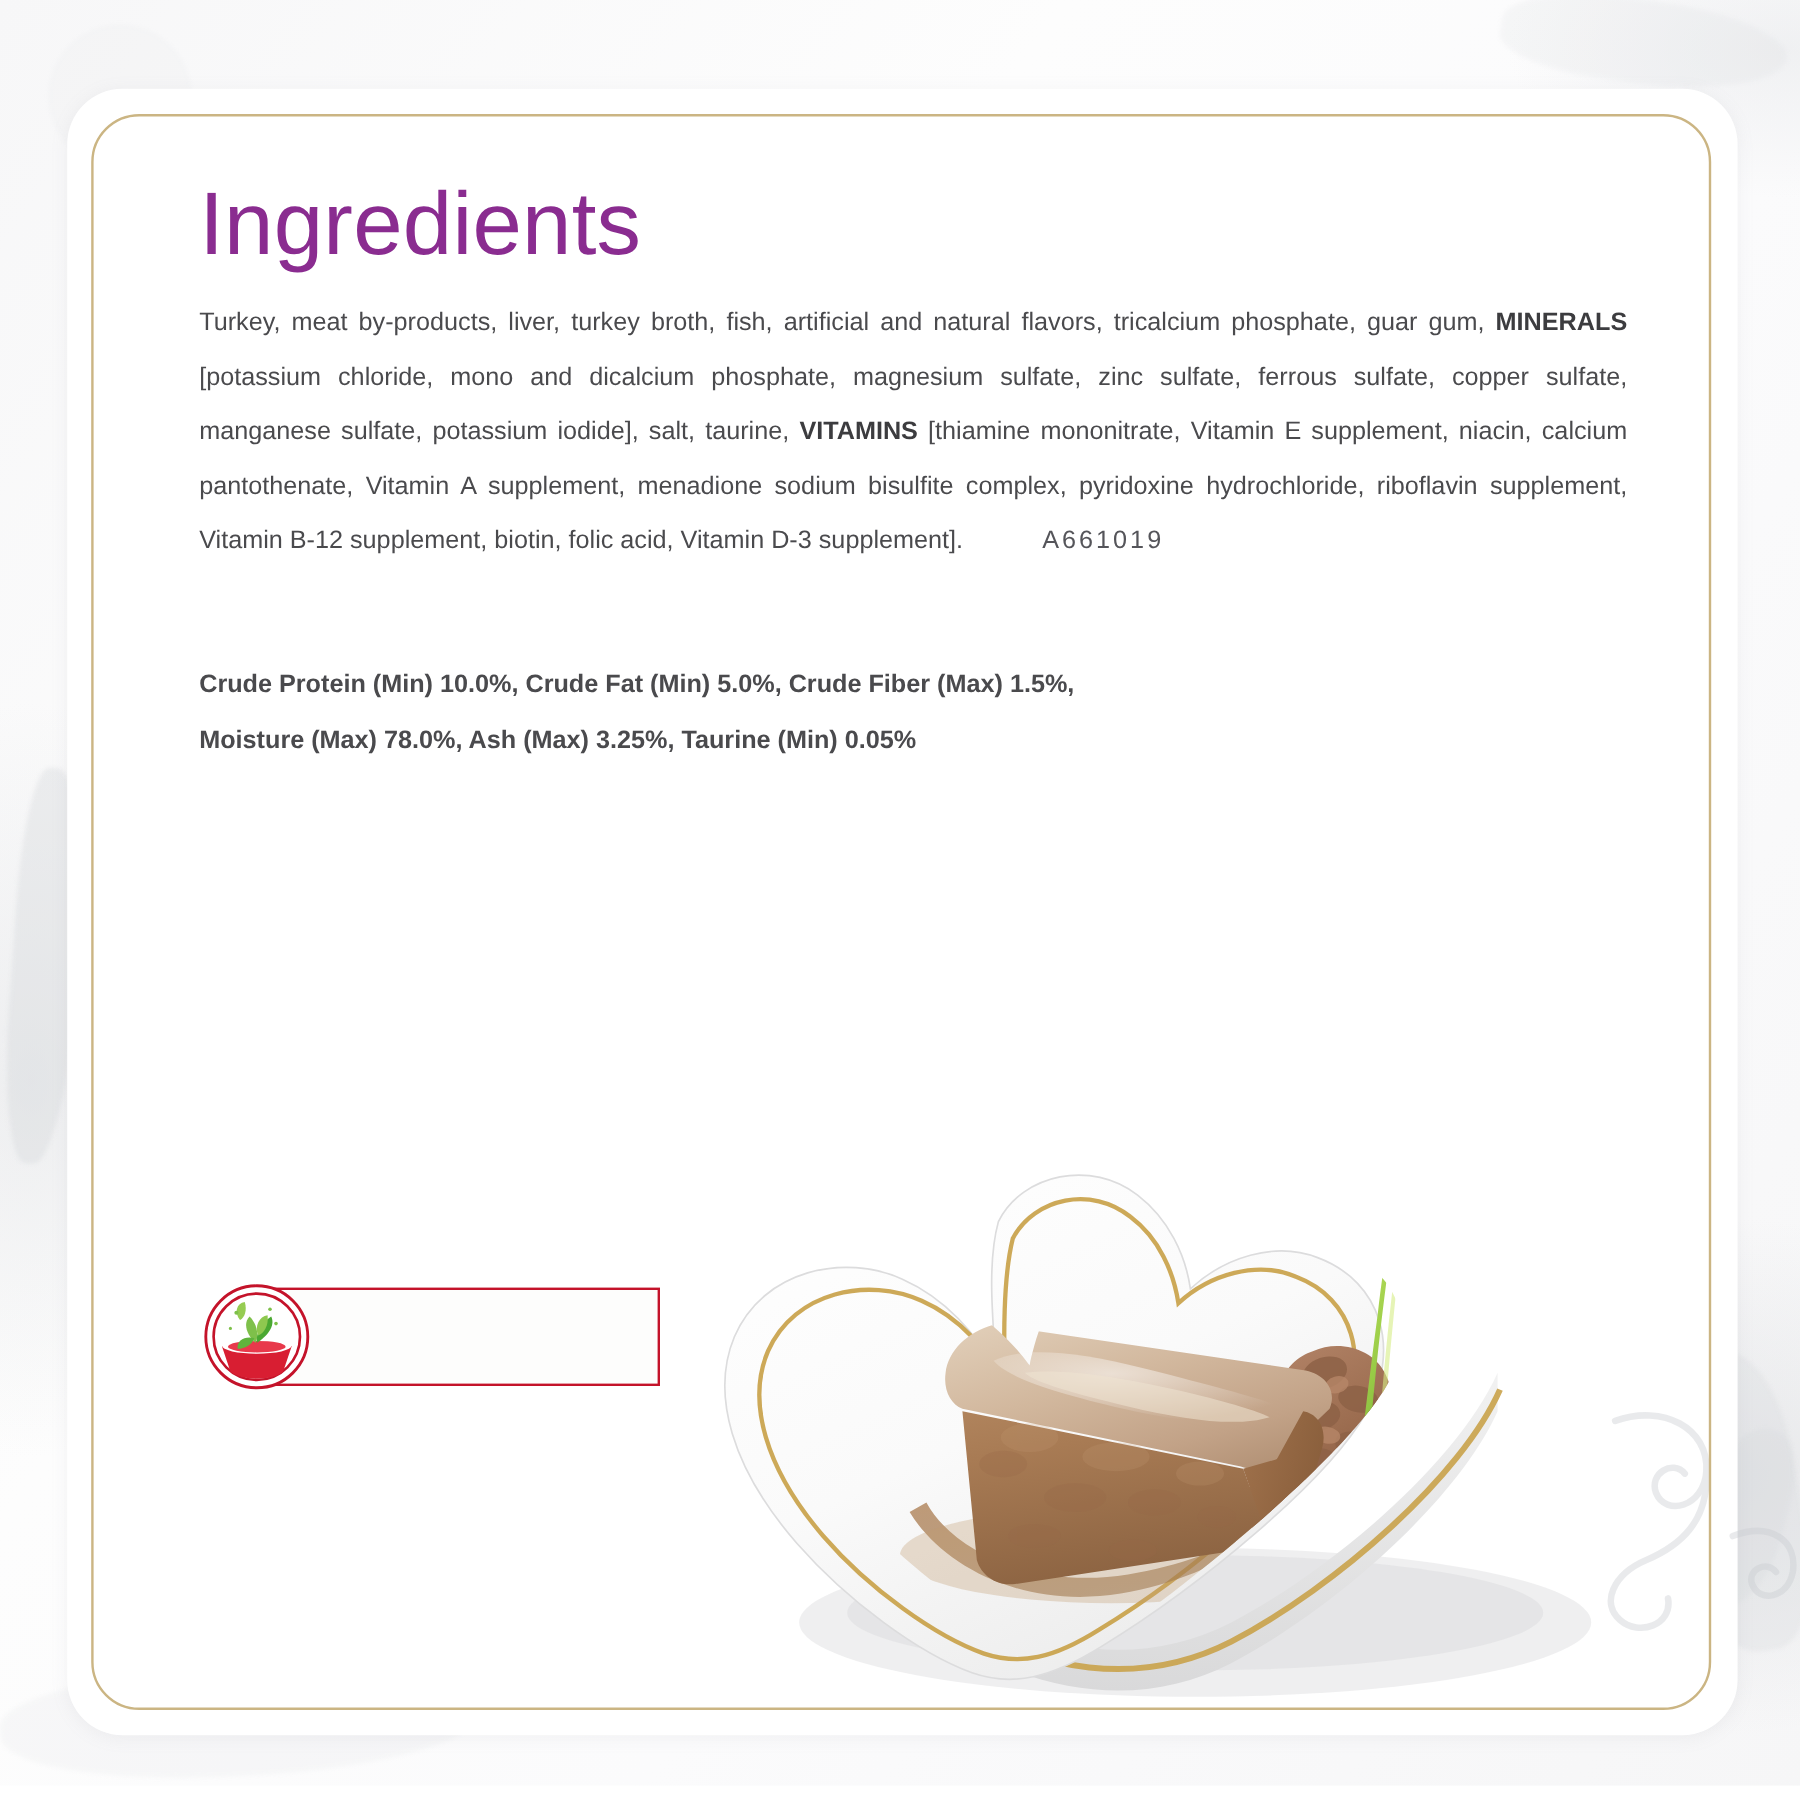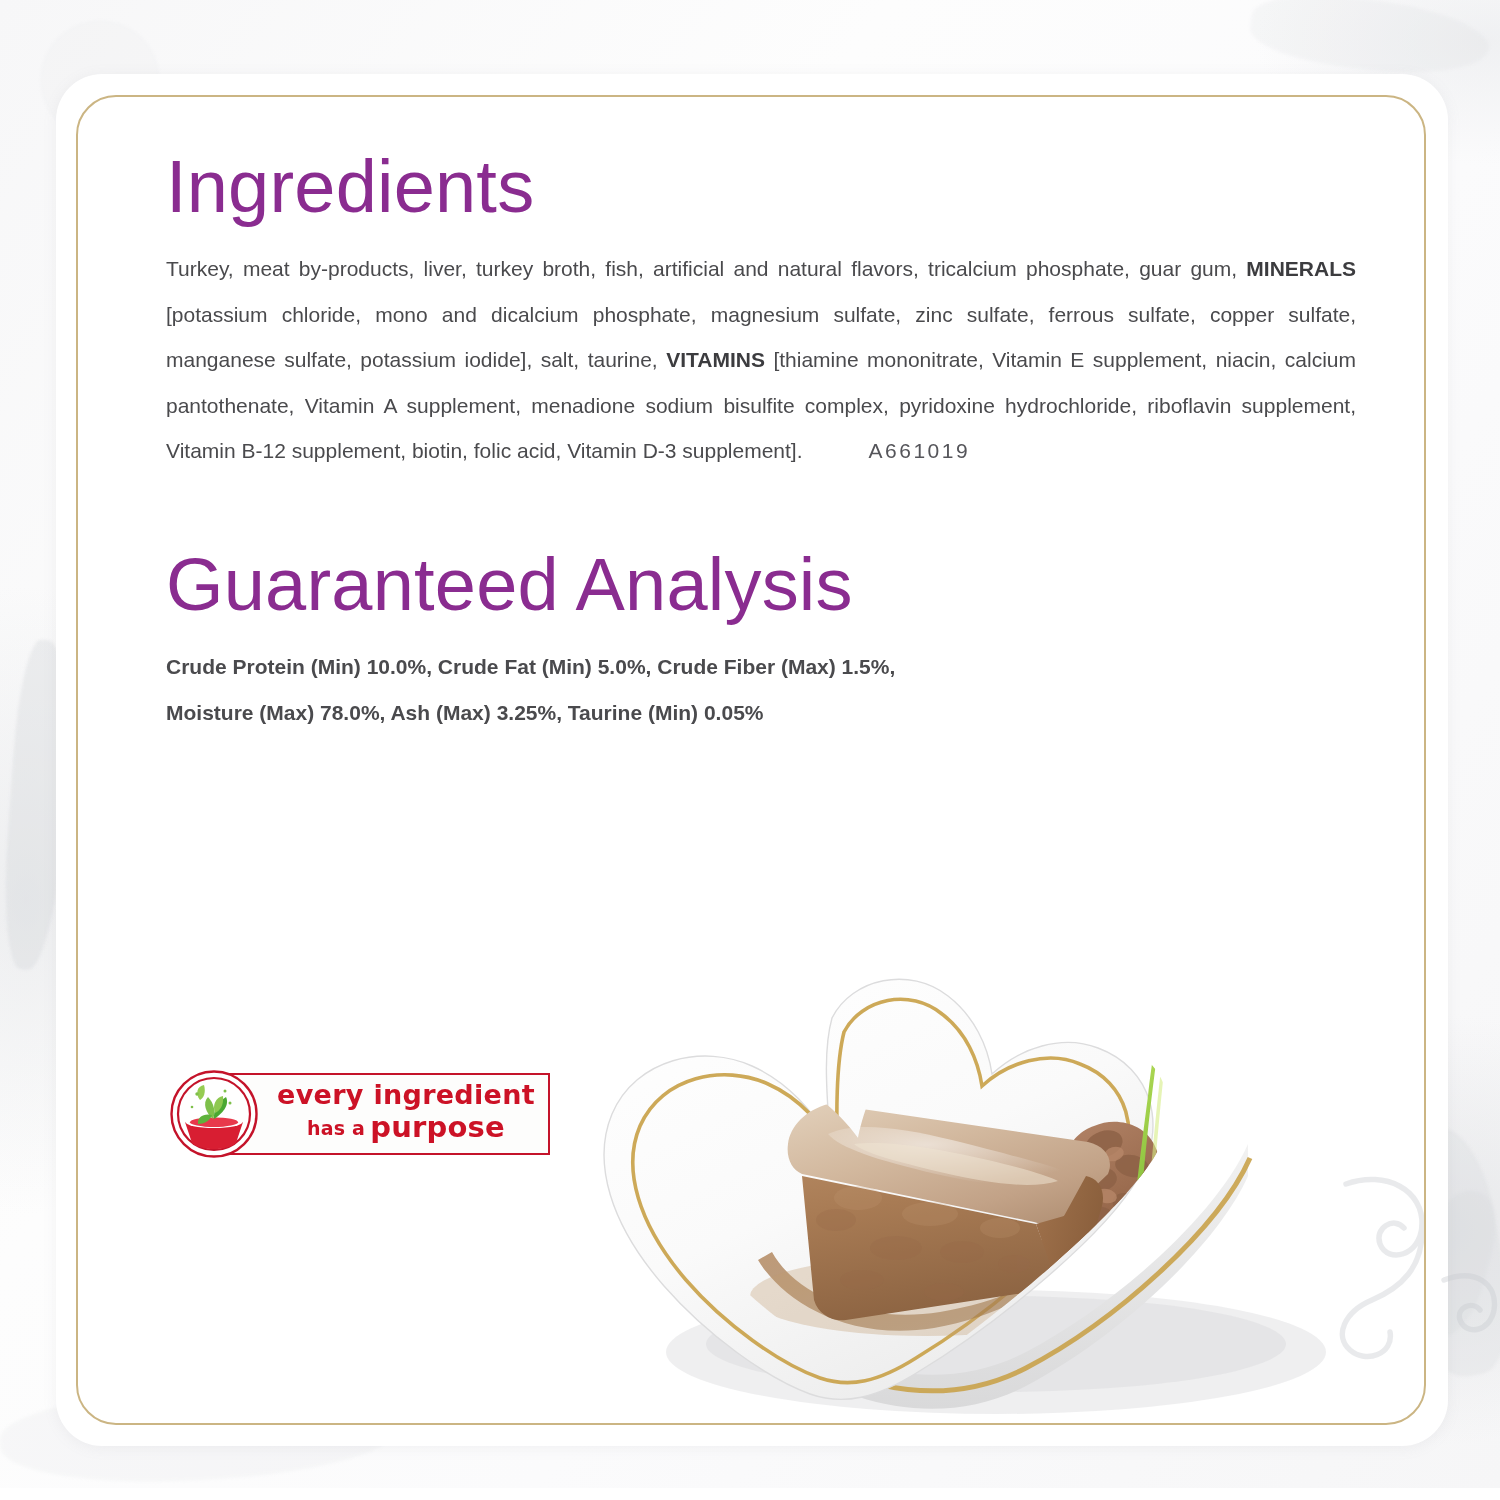--- a/index.html
+++ b/index.html
@@ -200,21 +200,20 @@
 
   <div class="content">
 
     <section>
       <h2 class="section-title ingredients">Ingredients</h2>
 
       <p class="body-text ingredients-body"><span>Turkey, meat by-products, liver, turkey broth, fish, artificial and natural flavors, tricalcium phosphate, guar gum, </span><span class="bold-cap">MINERALS</span><span> [potassium chloride, mono and dicalcium phosphate, magnesium sulfate, zinc sulfate, ferrous sulfate, copper sulfate, manganese sulfate, potassium iodide], salt, taurine, </span><span class="bold-cap">VITAMINS</span><span> [thiamine mononitrate, Vitamin E supplement, niacin, calcium pantothenate, Vitamin A supplement, menadione sodium bisulfite complex, pyridoxine hydrochloride, riboflavin supplement, Vitamin B-12 supplement, biotin, folic acid, Vitamin D-3 supplement].</span><span class="lot-spacer"></span><span class="lot-code">A661019</span></p>
     </section>
 
     <section class="block-analysis">
-      <h2 class="section-title analysis">Guaranteed Analysis</h2>
 
       <p class="body-text analysis-body">
         <span>Crude Protein (Min) 10.0%, Crude Fat (Min) 5.0%, Crude Fiber (Max) 1.5%,</span><br>
         <span>Moisture (Max) 78.0%, Ash (Max) 3.25%, Taurine (Min) 0.05%</span>
       </p>
     </section>
 
     <section class="block-calories">
       <p class="body-text calorie-line">
         <br>
@@ -238,25 +237,20 @@
       <path d="M46 50 C54 45 62 36 58 28 C50 33 45 42 46 50 Z" fill="#4aa832"></path>
       <path d="M32 31 C27 25 29 17 36 16 C38 23 36 29 32 31 Z" fill="#96cc52"></path>
       <path d="M44 46 C36 44 29 48 30 55 C36 55 42 52 44 46 Z" fill="#5fb33c"></path>
       <path d="M47 44 C44 36 48 28 55 27 C56 36 52 42 47 44 Z" fill="#8ec84f"></path>
       <circle cx="29" cy="25" r="1.7" fill="#7ec04a"></circle>
       <circle cx="57" cy="22" r="1.5" fill="#7ec04a"></circle>
       <circle cx="62" cy="34" r="1.5" fill="#7ec04a"></circle>
       <circle cx="24" cy="38" r="1.3" fill="#7ec04a"></circle>
     </svg>
 
-    <div class="badge-text">
-      <span class="badge-line1">every ingredient</span>
-      <span class="badge-line2"><span class="small">has a</span>
-        <span class="big">purpose</span></span>
-    </div>
   </div>
 
   <svg class="food-photo" viewBox="0 0 790 478">
     <defs>
       <linearGradient id="dishTop" x1="0" y1="0" x2="0.6" y2="1">
         <stop offset="0%" stop-color="#ffffff"></stop>
         <stop offset="55%" stop-color="#fafafa"></stop>
         <stop offset="100%" stop-color="#ececec"></stop>
       </linearGradient>
       <linearGradient id="dishSide" x1="0" y1="0" x2="0" y2="1">

